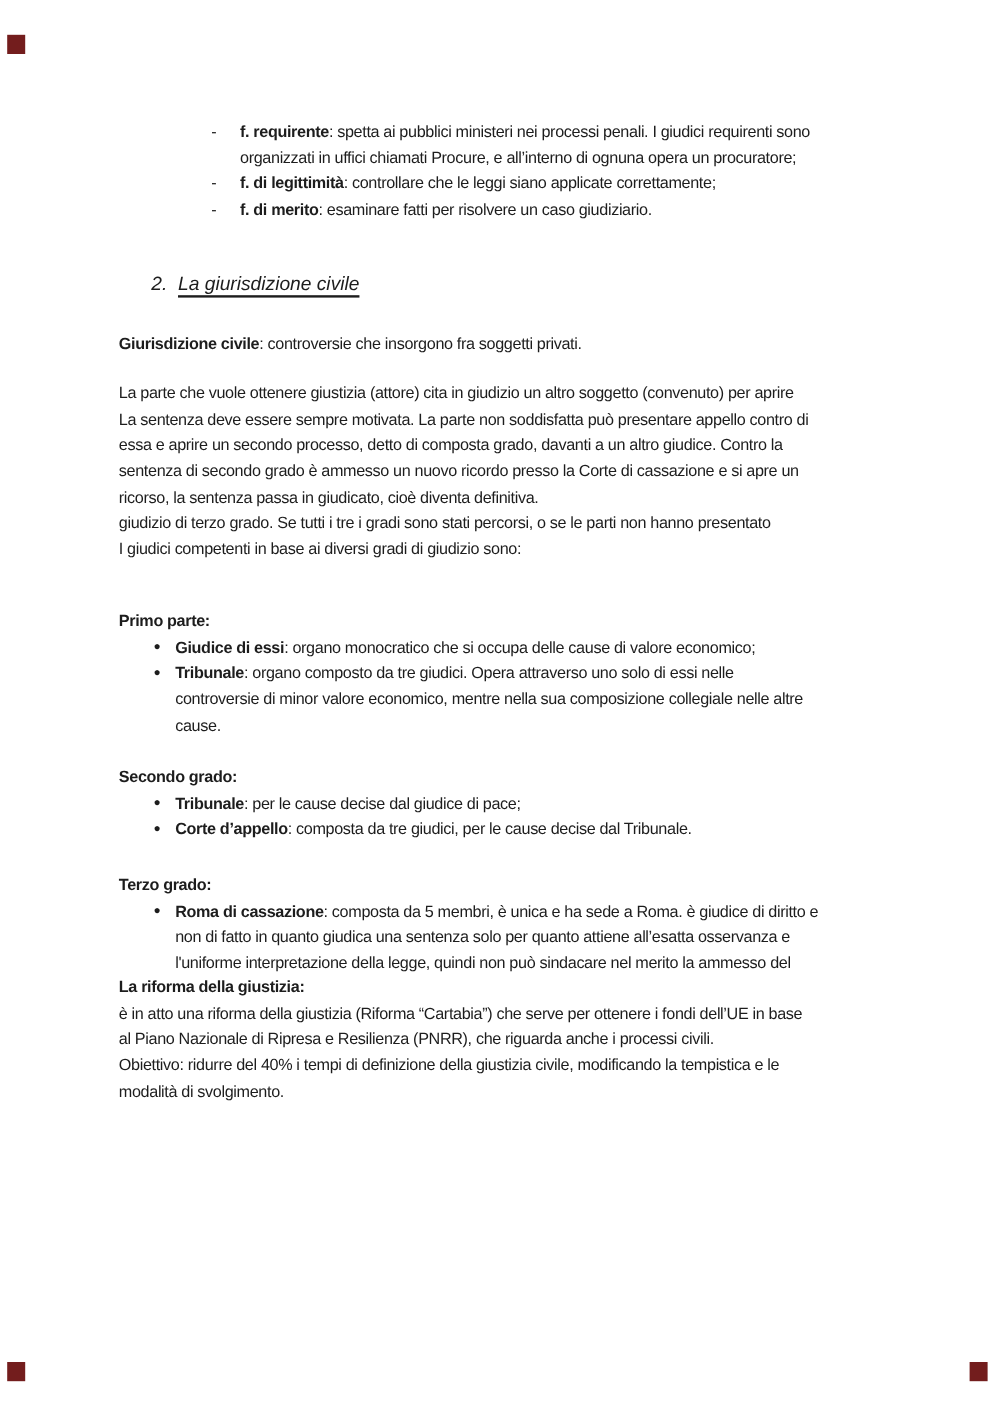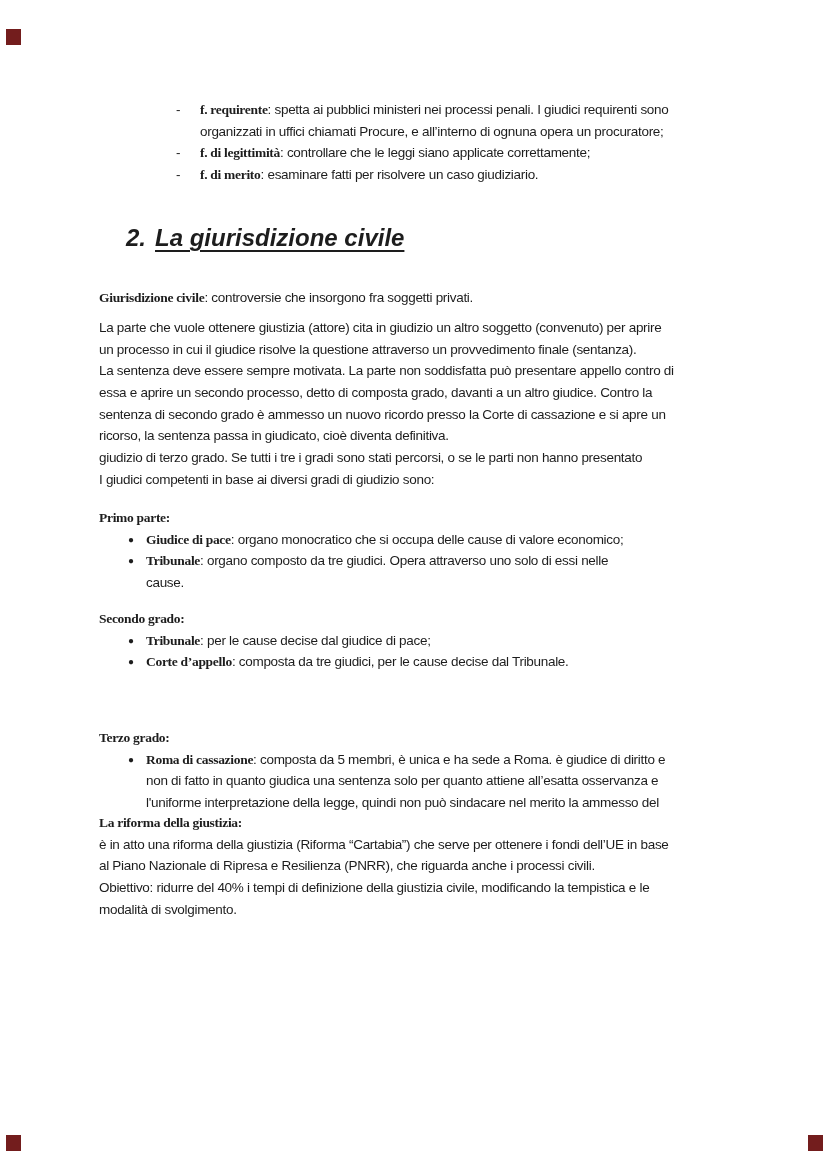--- a/index.html
+++ b/index.html
@@ -9,36 +9,36 @@
     height: 1169px;
     background: #ffffff;
     overflow: hidden;
     font-family: "Liberation Sans", "DejaVu Sans", sans-serif;
     color: #1d1d1d;
     font-size: 13.5px;
     letter-spacing: -0.3px;
   }
   .block { position: absolute; left: 99px; }
   .line { white-space: nowrap; line-height: 21.7px; height: 21.7px; }
-  .b { font-weight: 700; font-family: Liberation Serif, serif; }
+  .b { font-weight: 700; }
 
   
   .ditem { position: relative; padding-left: 101px; }
   .ditem .marker { position: absolute; left: 77px; top: 0; line-height: 21.7px; }
 
   
   .bitem { position: relative; padding-left: 47px; }
   .bitem .bmarker {
     position: absolute; left: 29px; top: 0;
     font-size: 10px; line-height: 21.7px;
   }
 
   .heading {
     position: absolute; left: 126px; top: 223px;
-    font-style: italic; font-weight: 700; font-size: 24px;
+    font-style: italic; font-weight: 400; font-size: 16px;
     letter-spacing: 0; line-height: 30px; white-space: nowrap;
   }
   .heading .num { margin-right: 9px; }
   .heading .title {
     text-decoration: underline;
     text-decoration-thickness: 1.6px;
     text-underline-offset: 3.5px;
   }
 
   .corner-mark { position: absolute; width: 15px; height: 16px; }
@@ -68,49 +68,49 @@
     <div class="ditem">
       <span class="marker">-</span>
       <div class="line"><span class="b">f. di merito</span><span>: esaminare fatti per risolvere un caso giudiziario.</span></div>
     </div>
   </div>
 
   <div class="heading">
     <span class="num">2.</span><span class="title">La giurisdizione civile</span>
   </div>
 
-  <div class="block" style="top:276px;margin-top:11px;">
+  <div class="block" style="top:276px;">
     <div class="line"><span class="b">Giurisdizione civile</span><span>: controversie che insorgono fra soggetti privati.</span></div>
   </div>
 
   <div class="block" style="top:317px;">
     <div class="line">La parte che vuole ottenere giustizia (attore) cita in giudizio un altro soggetto (convenuto) per aprire</div>
-    <div class="line">un processo in cui il giudice risolve la questione attraverso un provvedimento finale (sentanza).</div>
     <div class="line">La sentenza deve essere sempre motivata. La parte non soddisfatta può presentare appello contro di</div>
     <div class="line">essa e aprire un secondo processo, detto di composta grado, davanti a un altro giudice. Contro la</div>
     <div class="line">sentenza di secondo grado è ammesso un nuovo ricordo presso la Corte di cassazione e si apre un</div>
     <div class="line">ricorso, la sentenza passa in giudicato, cioè diventa definitiva.</div>
     <div class="line">giudizio di terzo grado. Se tutti i tre i gradi sono stati percorsi, o se le parti non hanno presentato</div>
     <div class="line">I giudici competenti in base ai diversi gradi di giudizio sono:</div>
   </div>
 
   <div class="block" style="top:507px;">
     <div class="line b">Primo parte:</div>
     <div class="bitem">
       <span class="bmarker">●</span>
-      <div class="line"><span class="b">Giudice di pace</span><span>: organo monocratico che si occupa delle cause di valore economico;</span></div>
+      <div class="line"><span class="b">Giudice di essi</span><span>: organo monocratico che si occupa delle cause di valore economico;</span></div>
     </div>
     <div class="bitem">
       <span class="bmarker">●</span>
       <div class="line"><span class="b">Tribunale</span><span>: organo composto da tre giudici. Opera attraverso uno solo di essi nelle</span></div>
+      <div class="line">controversie di minor valore economico, mentre nella sua composizione collegiale nelle altre</div>
       <div class="line">cause.</div>
     </div>
   </div>
 
-  <div class="block" style="top:608px;">
+  <div class="block" style="top:637px;">
     <div class="line b">Secondo grado:</div>
     <div class="bitem">
       <span class="bmarker">●</span>
       <div class="line"><span class="b">Tribunale</span><span>: per le cause decise dal giudice di pace;</span></div>
     </div>
     <div class="bitem">
       <span class="bmarker">●</span>
       <div class="line"><span class="b">Corte d’appello</span><span>: composta da tre giudici, per le cause decise dal Tribunale.</span></div>
     </div>
   </div>

